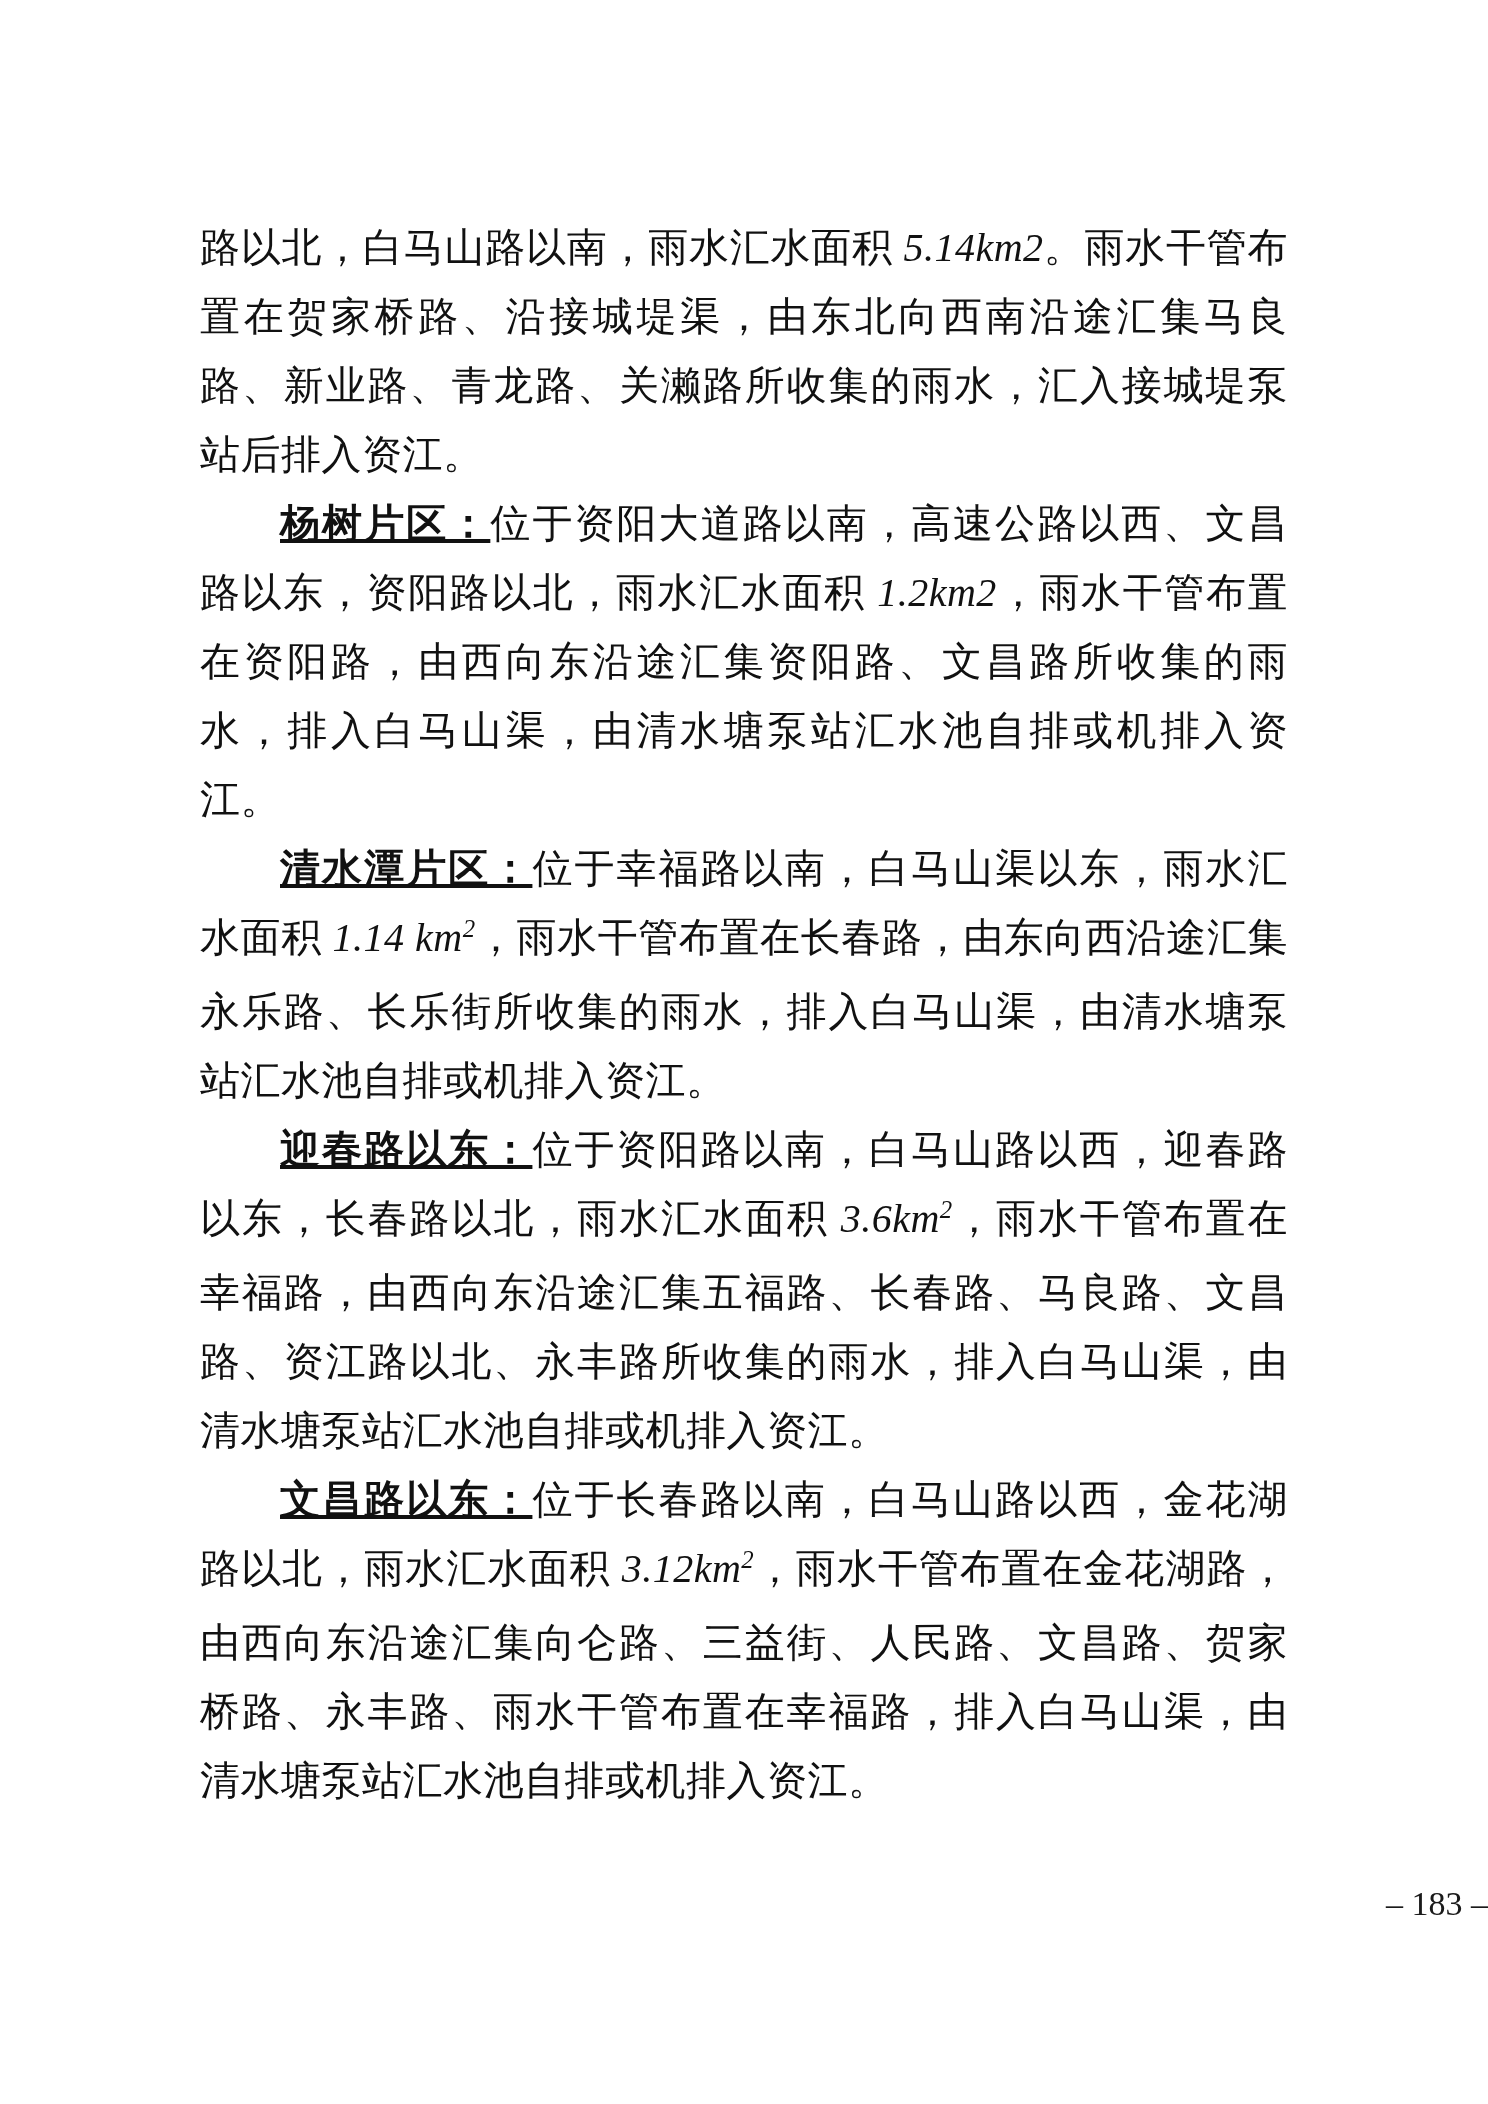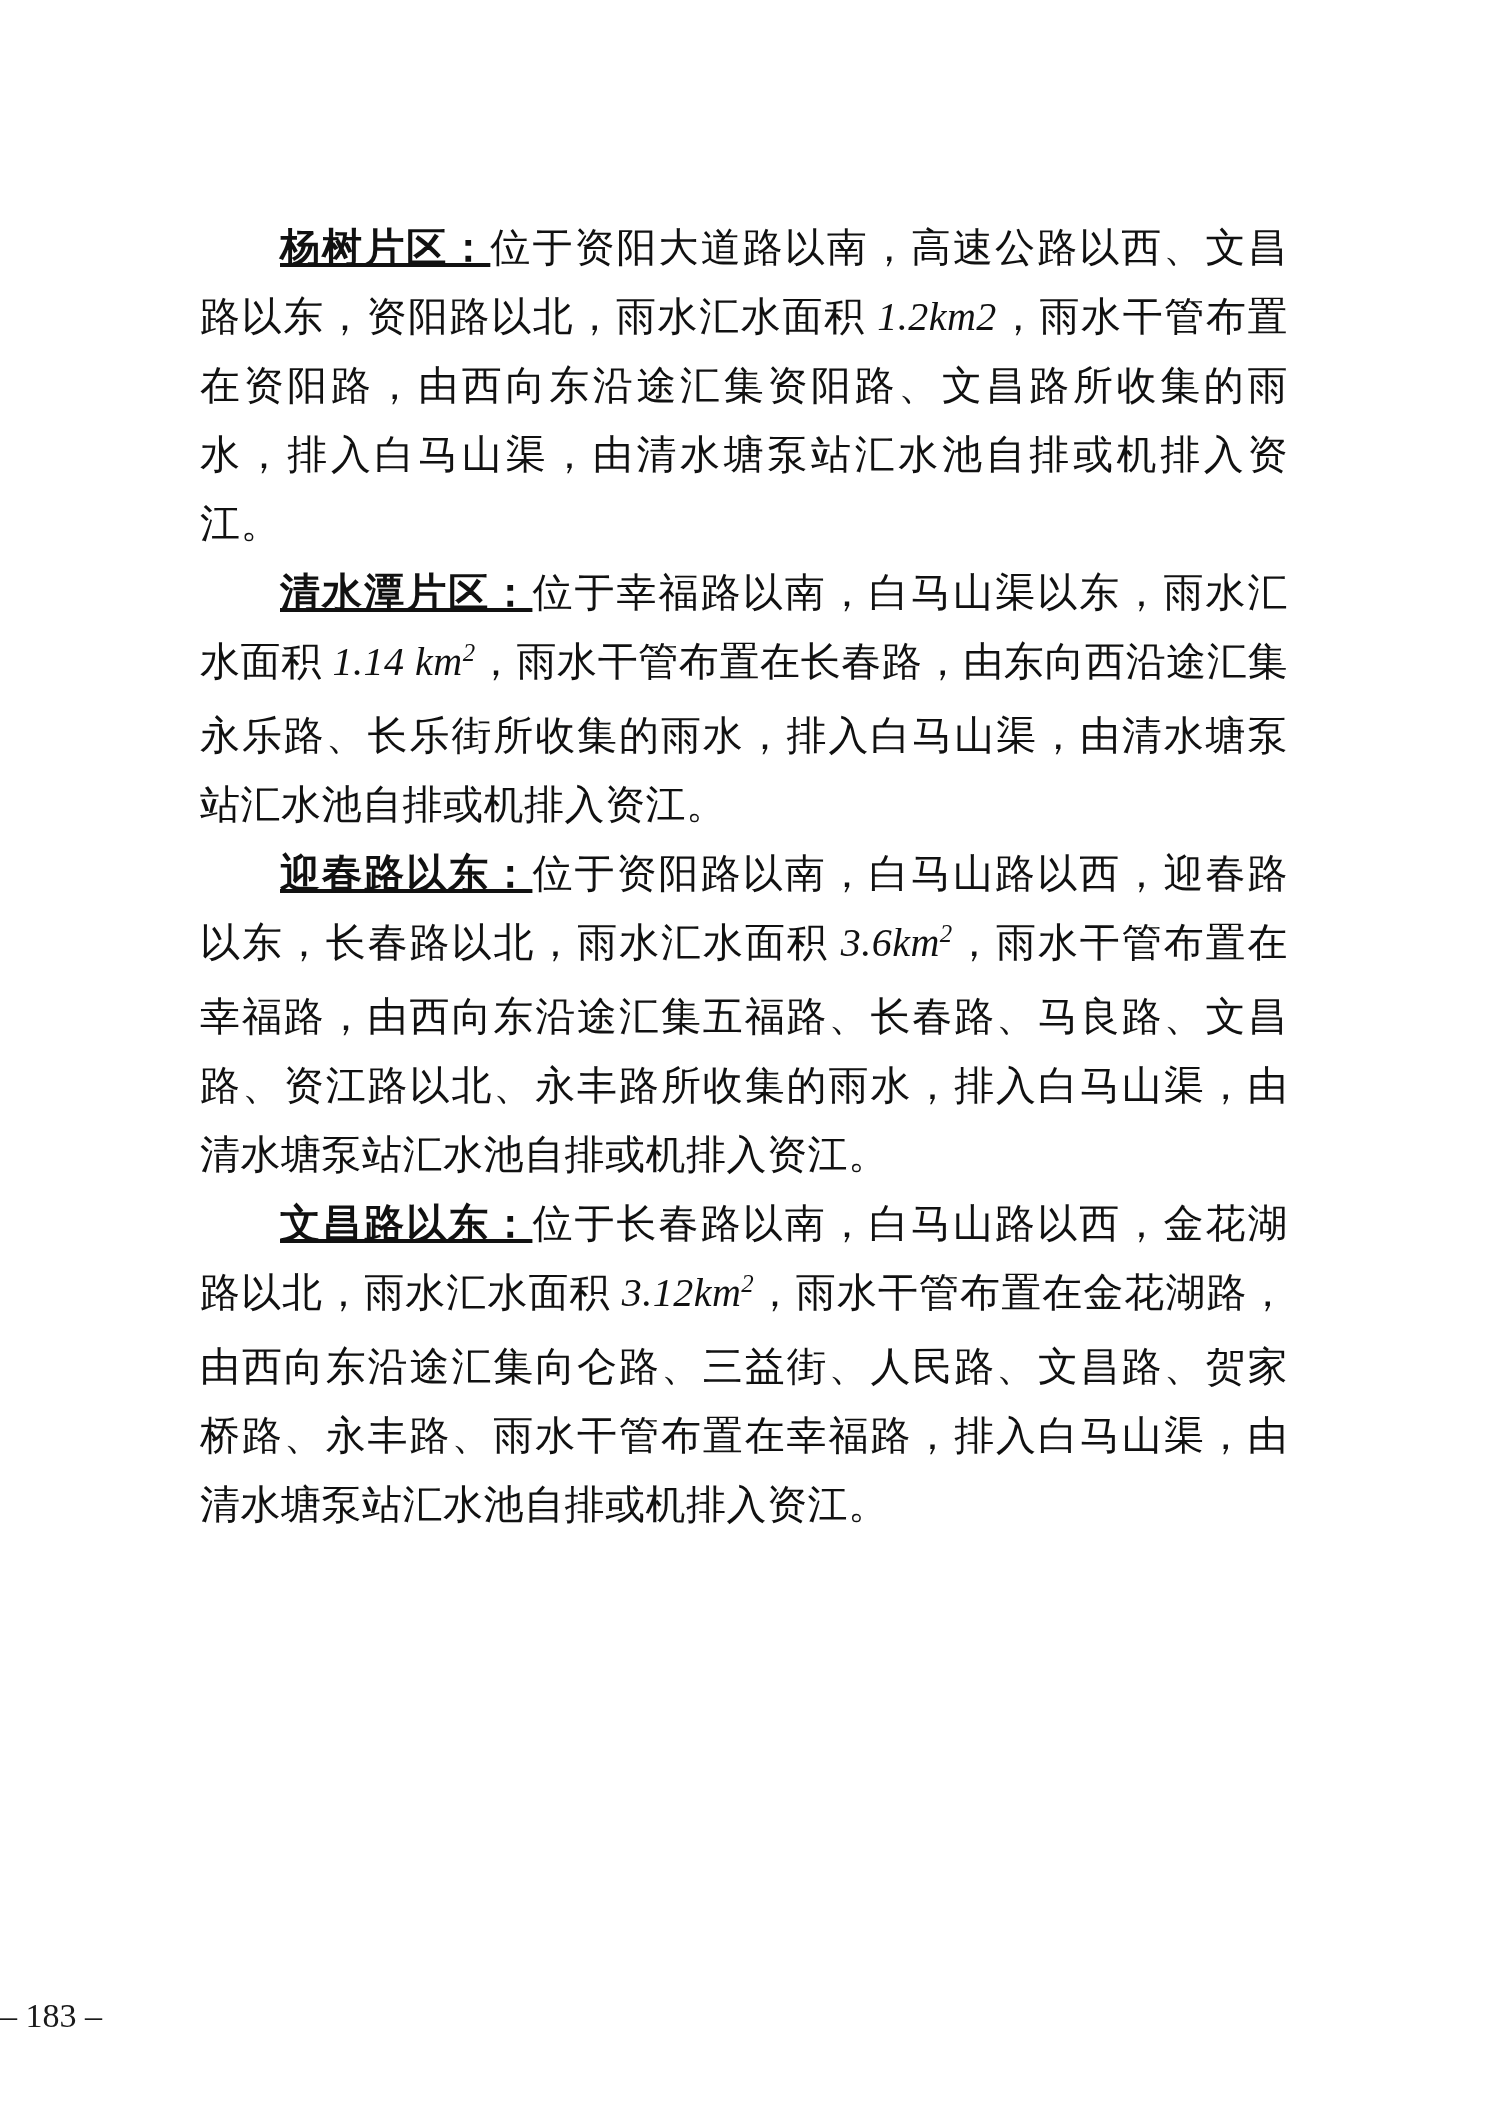--- a/index.html
+++ b/index.html
@@ -45,34 +45,35 @@
   }
   .seg-sup {
     font-style: italic;
     font-family: "Liberation Serif", "DejaVu Serif", serif;
     font-size: 0.62em;
     position: relative;
     top: -0.55em;
   }
   .page-footer {
     position: absolute;
-    top: 1996px;
+    top: 1884px;
     left: 0;
     width: 100%;
-    text-align: left;
+    text-align: right;
     font-size: 34px;
     line-height: 40px;
     color: #1a1a1a;
     font-family: "Liberation Serif", "DejaVu Serif", serif;
   }
 </style>
 </head>
 <body>
 
 <div class="page">
   <div class="text-block">
+      <p class="para"><span class="seg-body">路以北，白马山路以南，雨水汇水面积 </span><span class="seg-num">5.14km2</span><span class="seg-body">。雨水干管布置在贺家桥路、沿接城堤渠，由东北向西南沿途汇集马良路、新业路、青龙路、关濑路所收集的雨水，汇入接城堤泵站后排入资江。</span></p>
       <p class="para indent"><span class="seg-head">杨树片区：</span><span class="seg-body">位于资阳大道路以南，高速公路以西、文昌路以东，资阳路以北，雨水汇水面积 </span><span class="seg-num">1.2km2</span><span class="seg-body">，雨水干管布置在资阳路，由西向东沿途汇集资阳路、文昌路所收集的雨水，排入白马山渠，由清水塘泵站汇水池自排或机排入资江。</span></p>
       <p class="para indent"><span class="seg-head">清水潭片区：</span><span class="seg-body">位于幸福路以南，白马山渠以东，雨水汇水面积 </span><span class="seg-num">1.14 km</span><span class="seg-sup">2</span><span class="seg-body">，雨水干管布置在长春路，由东向西沿途汇集永乐路、长乐街所收集的雨水，排入白马山渠，由清水塘泵站汇水池自排或机排入资江。</span></p>
       <p class="para indent"><span class="seg-head">迎春路以东：</span><span class="seg-body">位于资阳路以南，白马山路以西，迎春路以东，长春路以北，雨水汇水面积 </span><span class="seg-num">3.6km</span><span class="seg-sup">2</span><span class="seg-body">，雨水干管布置在幸福路，由西向东沿途汇集五福路、长春路、马良路、文昌路、资江路以北、永丰路所收集的雨水，排入白马山渠，由清水塘泵站汇水池自排或机排入资江。</span></p>
       <p class="para indent"><span class="seg-head">文昌路以东：</span><span class="seg-body">位于长春路以南，白马山路以西，金花湖路以北，雨水汇水面积 </span><span class="seg-num">3.12km</span><span class="seg-sup">2</span><span class="seg-body">，雨水干管布置在金花湖路，由西向东沿途汇集向仑路、三益街、人民路、文昌路、贺家桥路、永丰路、雨水干管布置在幸福路，排入白马山渠，由清水塘泵站汇水池自排或机排入资江。</span></p>
     </div>
   <div class="page-footer">– 183 –</div>
 </div>
 
 </body></html>

